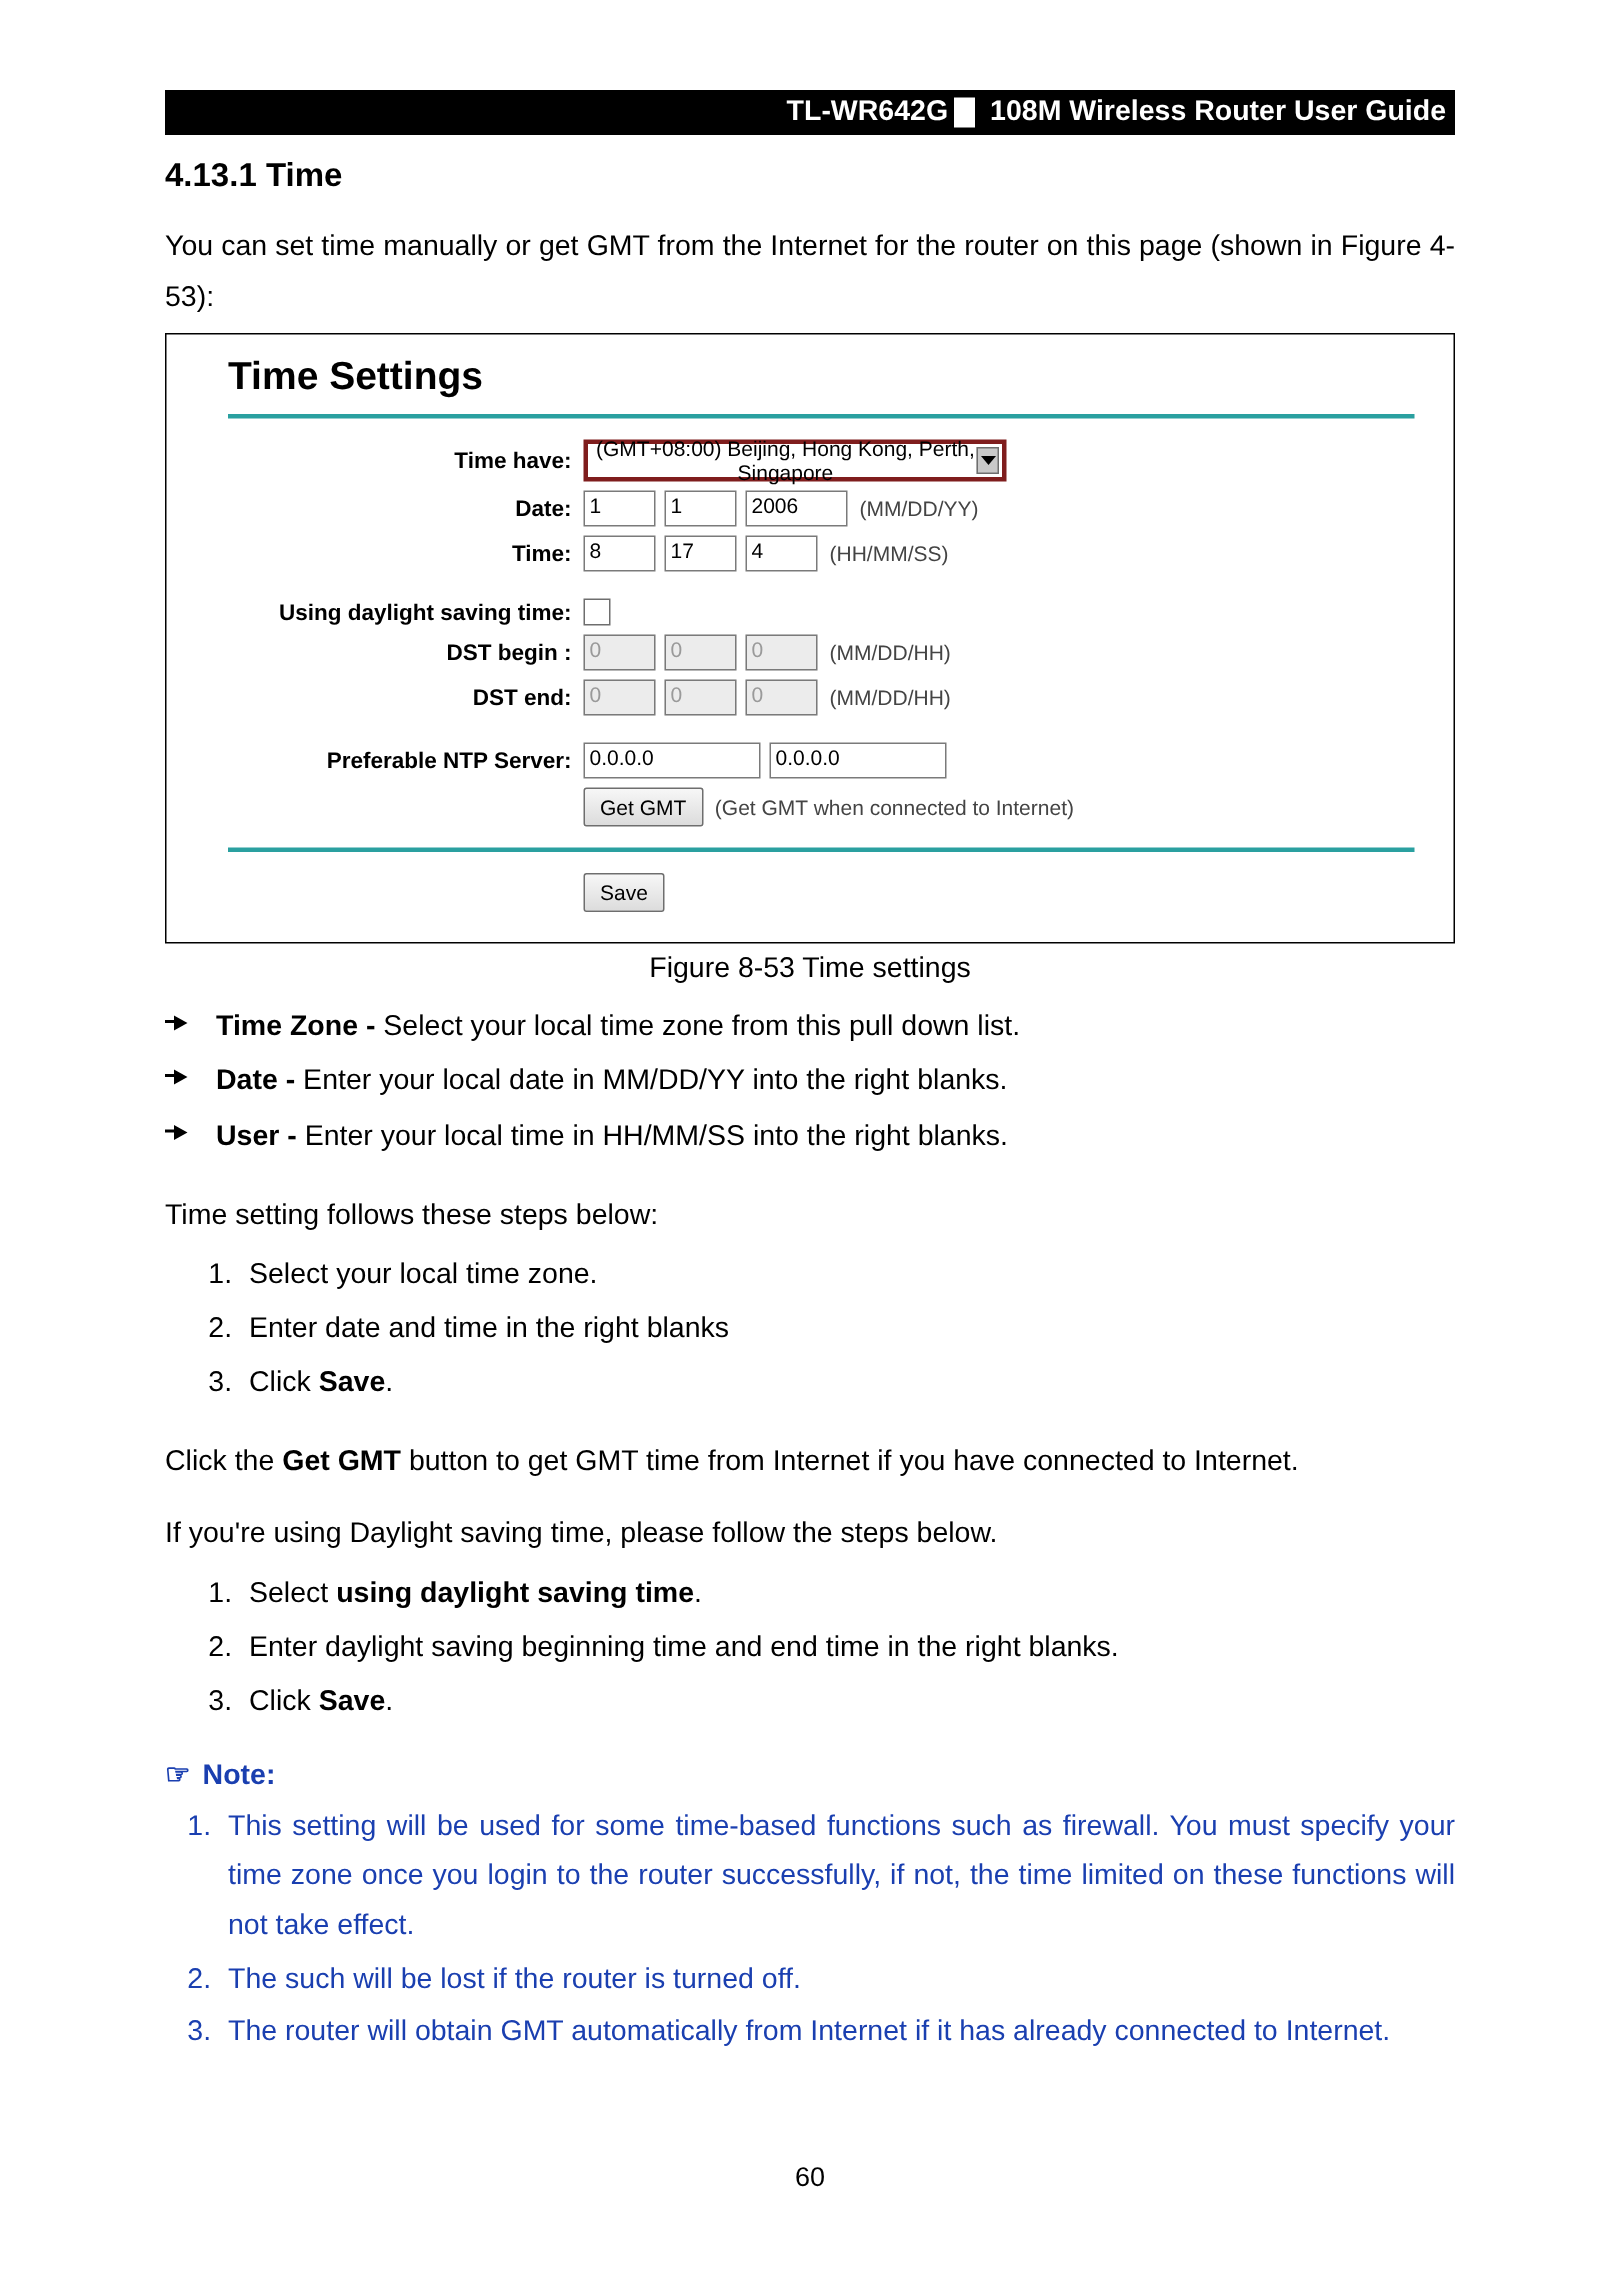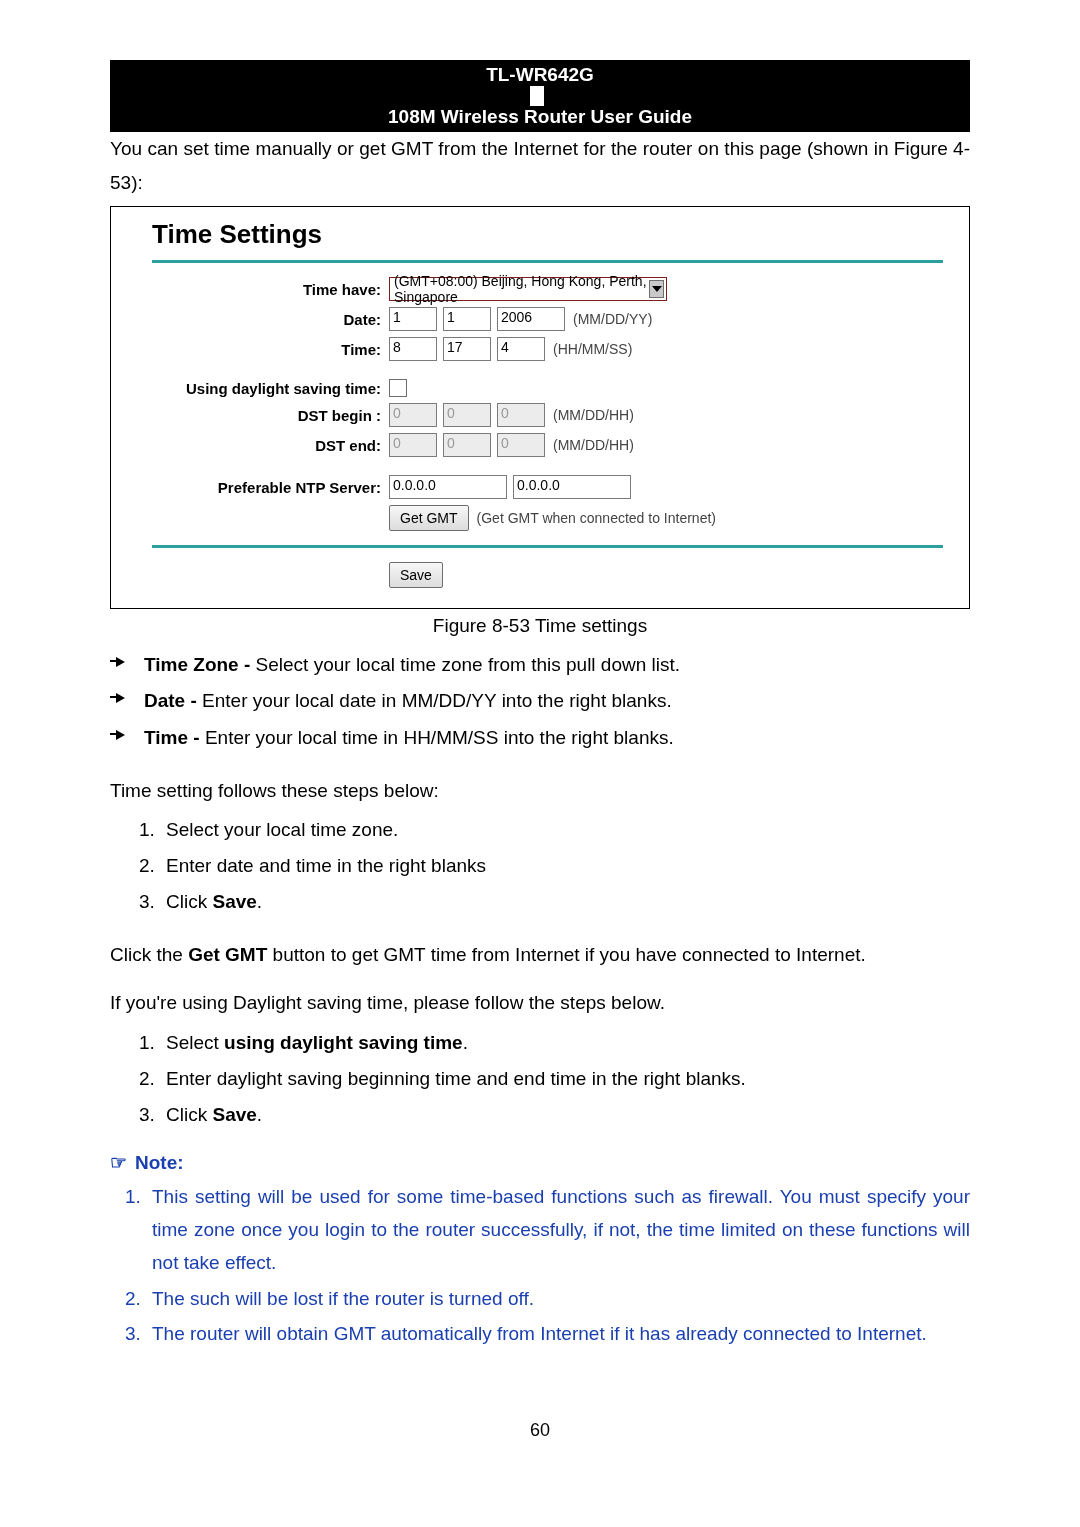--- a/index.html
+++ b/index.html
@@ -1,19 +1,19 @@
 <!DOCTYPE html>
 <html><head>
 <meta charset="utf-8">
 <style>
   html,body{margin:0;padding:0;background:#fff;}
   body{width:1080px;font-family:Arial,Helvetica,sans-serif;color:#000;}
   .page{padding:60px 110px 40px 110px;}
   
-  .band{background:#000;color:#fff;font-weight:bold;font-size:19px;display:flex;align-items:center;padding:4px 6px;flex-direction:column;}
+  .band{background:#000;color:#fff;font-weight:bold;font-size:19px;display:flex;align-items:center;padding:4px 6px;}
   .band .model{background:#fff;color:#000;display:inline-block;width:14px;height:20px;margin:0 10px 0 4px;}
   .band .left{padding-right:0;}
   .section-h{font-weight:bold;font-size:22px;margin:14px 0 18px 0;}
   .body-para{font-size:19px;line-height:1.8;margin:0 0 4px 0;text-align:justify;}
   .fig-caption{text-align:center;font-size:19px;margin:6px 0 10px 0;}
   
   ul.arrows{list-style:none;padding:0;margin:0 0 18px 0;}
   ul.arrows li{font-size:19px;line-height:1.9;padding-left:34px;position:relative;}
   ul.arrows li::before{content:"";position:absolute;left:6px;top:10px;width:0;height:0;border-left:9px solid #000;border-top:5px solid transparent;border-bottom:5px solid transparent;}
   ul.arrows li::after{content:"";position:absolute;left:0;top:13px;width:8px;height:2px;background:#000;}
@@ -26,21 +26,21 @@
   ol.notes li:first-child{text-align:justify;}
   .pgnum{text-align:center;font-size:18px;margin-top:70px;}
   
   .shot{border:1px solid #000;margin:6px 0 2px 0;font-family:Tahoma,Arial,sans-serif;font-size:15px;color:#000;padding-left:15px;}
   .shot-inner{padding:10px 20px 14px 20px;}
   .shot-title{font-size:26px;font-weight:bold;margin:2px 0 10px 6px;}
   .teal-line{height:3px;background:#2aa0a0;margin:0 6px 14px 6px;}
   .row{display:flex;align-items:center;margin:6px 0;}
   .lab{width:235px;text-align:right;font-weight:bold;font-size:15px;padding-right:8px;}
   .ctl{display:flex;align-items:center;gap:6px;}
-  .sel{border:1px solid #7f1d1d;background:#fff;height:22px;width:270px;font-size:14px;display:flex;align-items:center;justify-content:space-between;padding:0 2px 0 4px;}
+  .sel{border:3px solid #7f1d1d;background:#fff;height:22px;width:270px;font-size:14px;display:flex;align-items:center;justify-content:space-between;padding:0 2px 0 4px;text-align:center;}
   .sel .tri{width:16px;height:16px;background:#c9c9c9;border:1px solid #6e6e6e;display:flex;align-items:center;justify-content:center;}
   .sel .tri::after{content:"";border-left:5px solid transparent;border-right:5px solid transparent;border-top:6px solid #000;}
   .tx{border:1px solid #7a7a7a;background:#fff;height:20px;font-size:14px;padding:1px 3px;}
   .tx.dis{background:#ececec;color:#9a9a9a;}
   .w40{width:40px;} .w60{width:60px;} .w110{width:110px;}
   .hint{font-size:14px;color:#444;margin-left:2px;}
   .cb{width:16px;height:16px;border:1px solid #6e6e6e;background:#fff;}
   .btn{border:1px solid #6e6e6e;background:linear-gradient(#f7f7f7,#dcdcdc);height:24px;padding:0 10px;font-size:14px;display:inline-flex;align-items:center;border-radius:2px;}
   .gap-top{margin-top:18px;}
 </style>
@@ -49,20 +49,21 @@
 
 <div class="page">
 
   <div class="band">
     <span style="flex:1"></span>
     <span class="left">TL-WR642G</span>
     <span class="model"></span>
     <span>108M  Wireless  Router  User  Guide</span>
   </div>
 
+  <div class="section-h">4.13.1 Time</div>
 
   <p class="body-para">You can set time manually or get GMT from the Internet for the router on this page (shown in Figure 4-53):</p>
 
   <div class="shot">
     <div class="shot-inner">
       <div class="shot-title">Time Settings</div>
       <div class="teal-line"></div>
 
       <div class="row">
         <div class="lab">Time have:</div>
@@ -144,21 +145,21 @@
         </div>
       </div>
     </div>
   </div>
 
   <div class="fig-caption">Figure 8-53    Time settings</div>
 
   <ul class="arrows">
     <li><b>Time Zone - </b><span>Select your local time zone from this pull down list.</span></li>
     <li><b>Date - </b><span>Enter your local date in MM/DD/YY into the right blanks.</span></li>
-    <li><b>Time - </b><span>Enter your local time in HH/MM/SS into the right blanks.</span></li>
+    <li><b>User - </b><span>Enter your local time in HH/MM/SS into the right blanks.</span></li>
   </ul>
 
   <p class="body-para">Time setting follows these steps below:</p>
   <ol class="num">
     <li>Select your local time zone.</li>
     <li>Enter date and time in the right blanks</li>
     <li><span>Click </span><b>Save</b><span>.</span></li>
   </ol>
 
   <p class="body-para">

